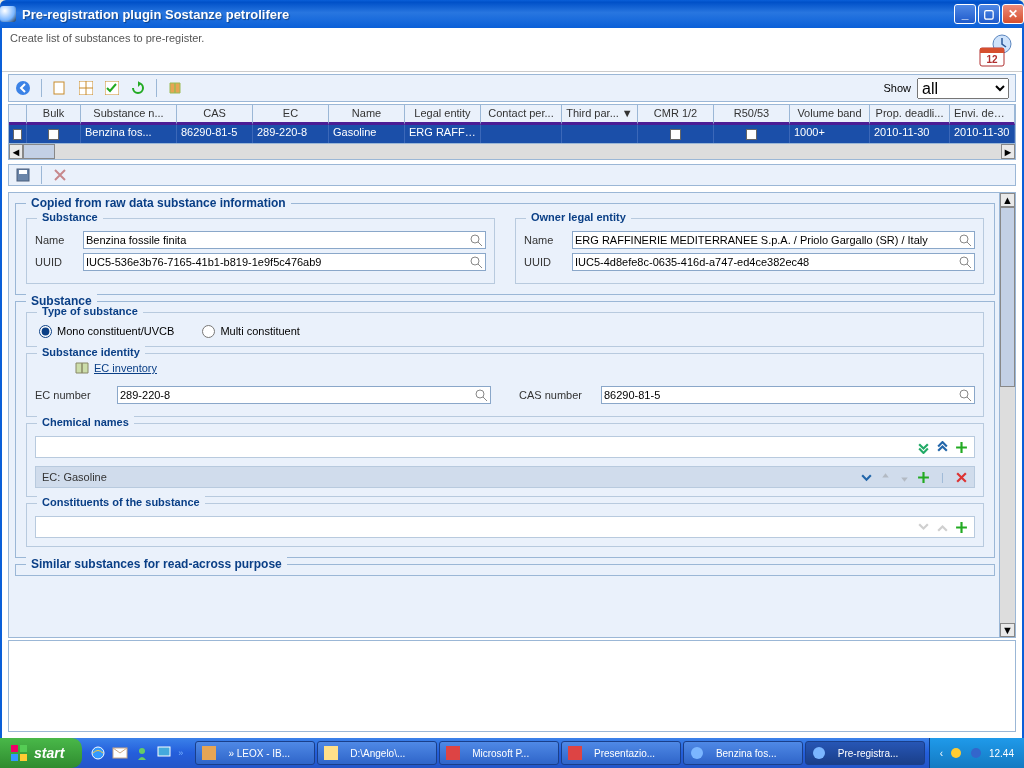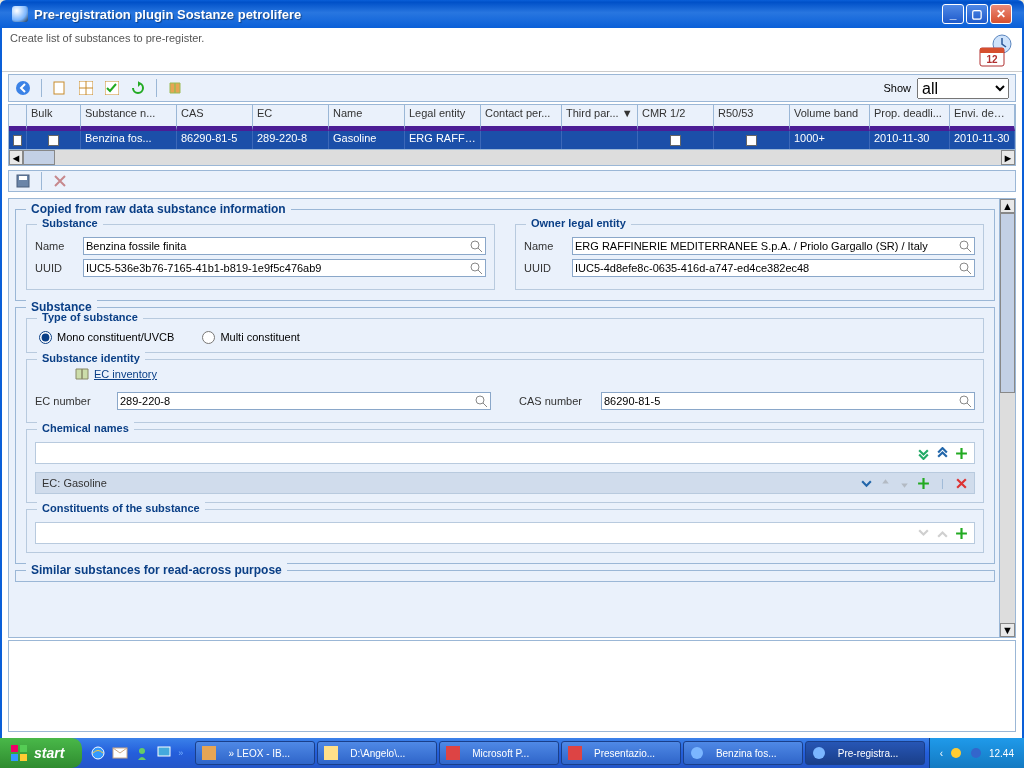--- a/index.html
+++ b/index.html
@@ -11,21 +11,21 @@
     height: 768px;
     overflow: hidden;
     position: relative;
   }
   
   .titlebar {
     height: 28px;
     background: linear-gradient(to bottom, #0a5fd8 0%, #0050c8 8%, #2876e0 45%, #0a5fd8 100%);
     display: flex;
     align-items: center;
-    padding: 0 12px;
+    padding: 0 0;
     color: white;
     font-weight: bold;
     border-top-left-radius: 6px;
     border-top-right-radius: 6px;
   }
   .titlebar .appicon {
     width: 16px; height: 16px; margin-right: 6px;
     background: radial-gradient(circle at 30% 30%,#fff,#7bb6ff 60%,#234);
     border-radius: 3px;
   }
@@ -70,24 +70,24 @@
   .tbtn { width: 16px; height: 16px; cursor: pointer; display: inline-flex; align-items:center; justify-content:center;}
   .sep { width: 1px; height: 18px; background: #9bb7d6; }
   .show-group { margin-left: auto; display: flex; align-items: center; gap: 6px; }
   .show-group select { font-size: 16px; width: 92px; }
   
   .grid {
     margin: 0 6px; border: 1px solid #9bb7d6;
   }
   .grid-head { display: flex; background: #eaf1fb; }
   .gh {
-    border-right: 1px solid #9bb7d6; border-bottom: 5px solid #4c1d95;
-    padding: 2px 4px; color: #333;
+    border-right: 1px solid #9bb7d6; border-bottom: 3px solid #4c1d95;
+    padding: 2px 4px; text-align: center; color: #333;
     overflow: hidden; white-space: nowrap; text-overflow: ellipsis;
-    height: 26px; font-size: 11px; cursor: pointer;
+    height: 20px; font-size: 11px; cursor: pointer;
   }
   .grid-row { display: flex; background: #1b4fa9; color: #fff; height: 18px; }
   .gc {
     border-right: 1px solid #3c68b9;
     padding: 1px 4px; overflow: hidden; white-space: nowrap; text-overflow: ellipsis;
     font-size: 11px;
   }
   .checkbox-cell { display:flex; align-items:center; justify-content:center; }
   .checkbox-cell .cb { width:11px; height:11px; background:#fff; border:1px solid #666; }
   .scroll-x { height: 16px; background: #ddd; margin: 0 6px 2px 6px; border:1px solid #9bb7d6; border-top:none; display:flex; }

